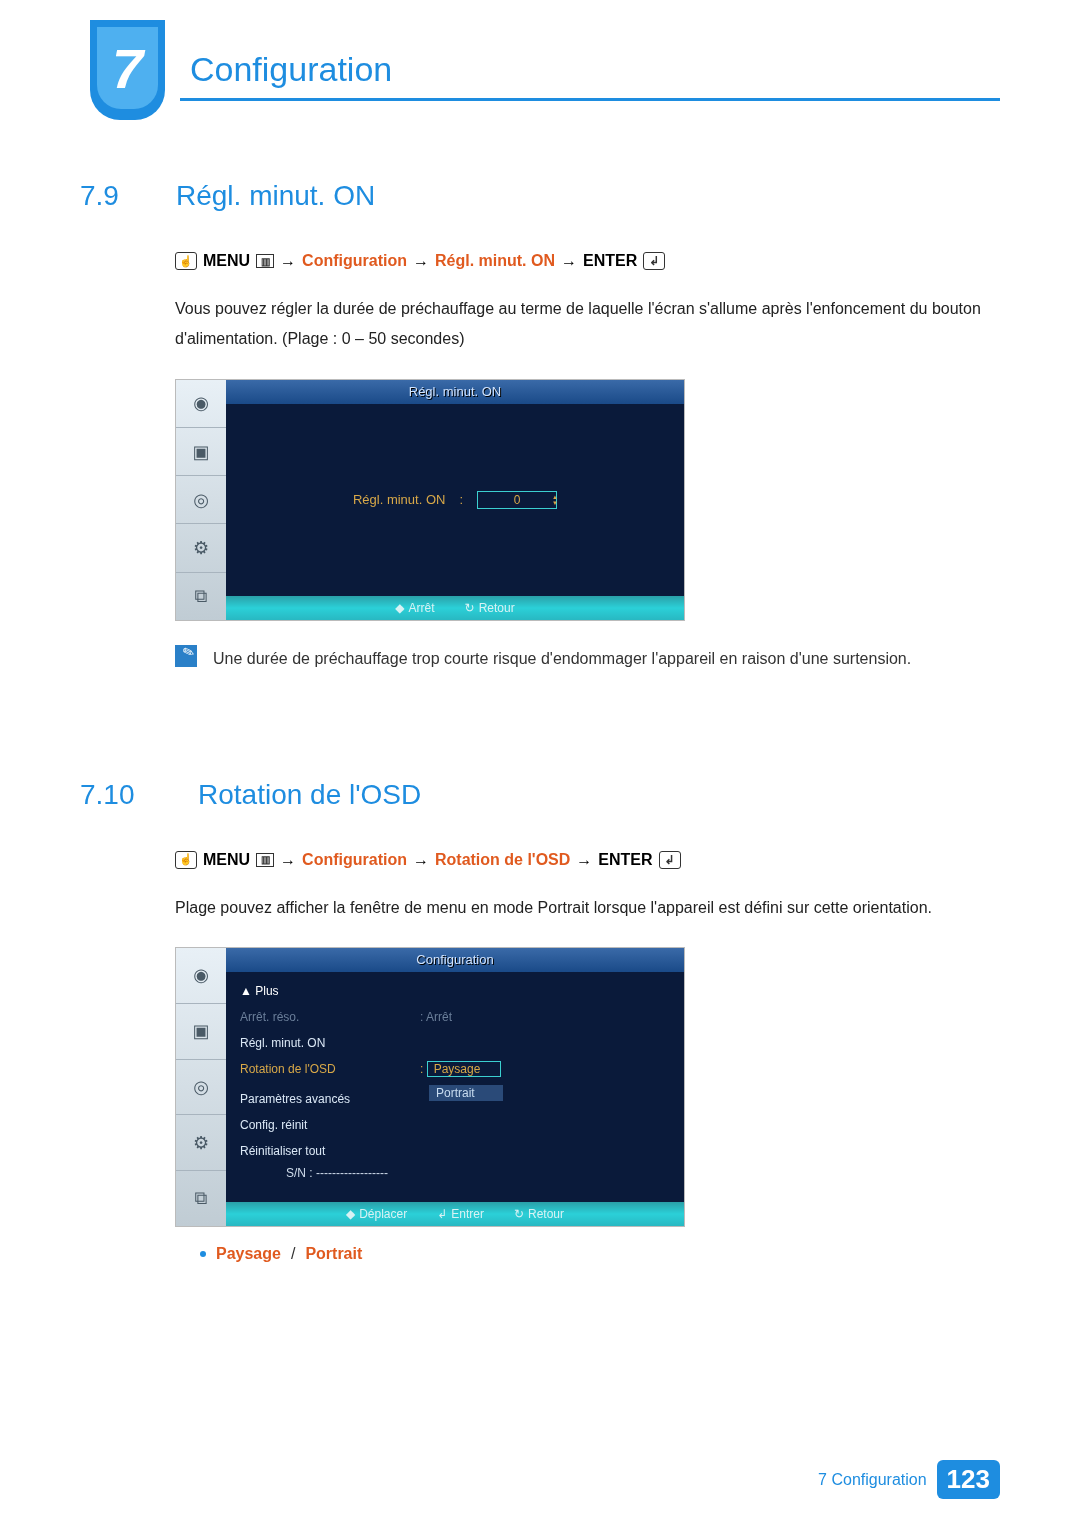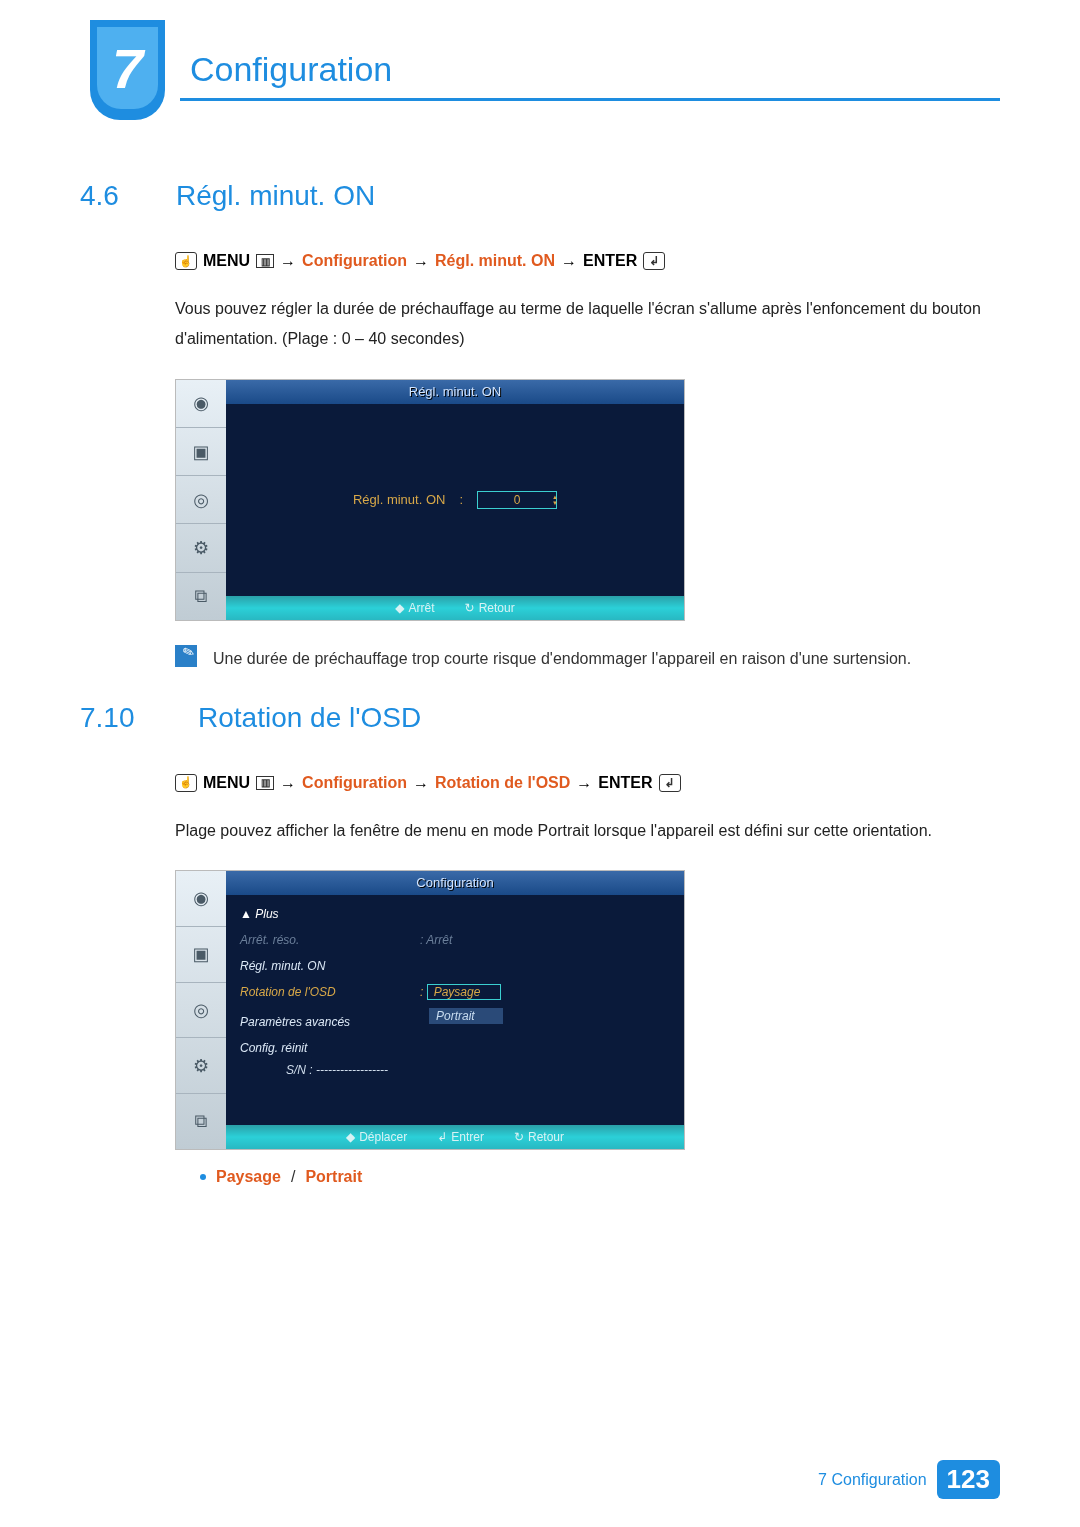--- a/index.html
+++ b/index.html
@@ -49,21 +49,21 @@
   .osd-footer { position:absolute; bottom:0; left:0; right:0; height:24px; background: linear-gradient(#2aa0a8,#2bd0d8,#28b8c2); display:flex; align-items:center; justify-content:center; gap:30px; color:#d8f2f4; font-size:12px; }
   .osd-footer span { display:flex; align-items:center; gap:4px; }
 
   .note-row { display:flex; gap:16px; margin:24px 0 0 95px; font-size:16px; line-height:1.8; }
   .note-icon { width:22px; height:22px; background:#2a80c8; display:inline-flex; align-items:flex-end; justify-content:flex-end; padding:2px 2px; }
   .note-pen { color:#fff; font-size:14px; transform: rotate(-20deg);}
 
   
   .osd2 { width: 510px; height: 280px; }
   .osd-main2 { position:absolute; left:50px; right:0; top:0; bottom:0; background:#0a1a3a; }
-  .osd-list { position:absolute; top:24px; bottom:24px; left:8px; right:8px; padding-top:6px; font-size:12px; color:#dbe8f6;font-style:italic; }
+  .osd-list { position:absolute; top:24px; bottom:24px; left:8px; right:8px; padding-top:6px; font-size:12px; color:#dbe8f6; }
   .osd-list .row { display:flex; align-items:center; height:26px; padding-left:6px; }
   .osd-list .row .lbl { flex:0 0 180px; }
   .osd-list .row .val { flex:1; }
   .osd-list .row .plus { color:#fff; font-size:12px; }
   .osd-list .row.dim .lbl, .osd-list .row.dim .val { color:#6b7f9a; }
   .osd-list .row.hi .lbl { color:#d8a848; }
   .osd-list .row.hi .val { color:#d8a848; }
   .osd-opt-sel { border:1px solid #3bd0d0; padding:0 6px; color:#d8a848; display:inline-block; min-width:74px; }
   .osd-opt-alt { background:#2a4a78; padding:1px 7px; color:#c8dcf0; display:inline-block; min-width:74px; margin-top:1px; }
   .osd-sn { color:#cfdceb; margin-top:2px; padding-left:52px; font-size:12px;}
@@ -85,38 +85,38 @@
   <div class="chapter-tab">
     <div class="tab-shape"></div>
     <div class="tab-inner">
       <span class="tab-number">7</span>
     </div>
     <div class="chapter-title">Configuration</div>
     <div class="chapter-title-sep"></div>
   </div>
 
   <div class="section-row">
-    <div class="section-num">4.6</div>
+    <div class="section-num">7.9</div>
     <div class="section-title">Régl. minut. ON</div>
   </div>
 
   <div class="path">
     <span class="icon-box">☝</span>
     <span class="black">MENU</span>
     <span class="icon-grid">▥</span>
     <span class="arrow">→</span>
     <span class="orange">Configuration</span>
     <span class="arrow">→</span>
     <span class="orange">Régl. minut. ON</span>
     <span class="arrow">→</span>
     <span class="black">ENTER</span>
     <span class="icon-enter">↲</span>
   </div>
 
-  <div class="body-text">Vous pouvez régler la durée de préchauffage au terme de laquelle l'écran s'allume après l'enfoncement du bouton d'alimentation. (Plage : 0 – 40 secondes)</div>
+  <div class="body-text">Vous pouvez régler la durée de préchauffage au terme de laquelle l'écran s'allume après l'enfoncement du bouton d'alimentation. (Plage : 0 – 50 secondes)</div>
 
   <div class="osd osd1">
     <div class="osd-sidebar">
       <div class="si">◉</div>
       <div class="si">▣</div>
       <div class="si">◎</div>
       <div class="si">⚙</div>
       <div class="si">⧉</div>
     </div>
     <div class="osd-main1">
@@ -142,21 +142,21 @@
     </div>
   </div>
 
   <div class="note-row">
     <span class="note-icon">
         <span class="note-pen">✎</span>
       </span>
     <span>Une durée de préchauffage trop courte risque d'endommager l'appareil en raison d'une surtension.</span>
   </div>
 
-  <div class="section-row" style="margin-top:28px;gap:40px;">
+  <div class="section-row" style="margin-top:105px;gap:40px;">
     <div class="section-num">7.10</div>
     <div class="section-title">Rotation de l'OSD</div>
   </div>
 
   <div class="path">
     <span class="icon-box">☝</span>
     <span class="black">MENU</span>
     <span class="icon-grid">▥</span>
     <span class="arrow">→</span>
     <span class="orange">Configuration</span>
@@ -202,20 +202,23 @@
           <span class="val" style="padding-left:9px;">
             <span class="osd-opt-alt">Portrait</span>
           </span>
         </div>
         <div class="row" style="margin-top:-18px;">
           <span class="lbl">Paramètres avancés</span>
         </div>
         <div class="row">
           <span class="lbl">Config. réinit</span>
         </div>
+        <div class="row">
+          <span class="lbl">Réinitialiser tout</span>
+        </div>
         <div class="osd-sn">S/N : ------------------</div>
       </div>
       <div class="osd-footer">
         <span>
             <span>◆</span> 
             <span>Déplacer</span>
           </span>
         <span>
             <span>↲</span> 
             <span>Entrer</span>

